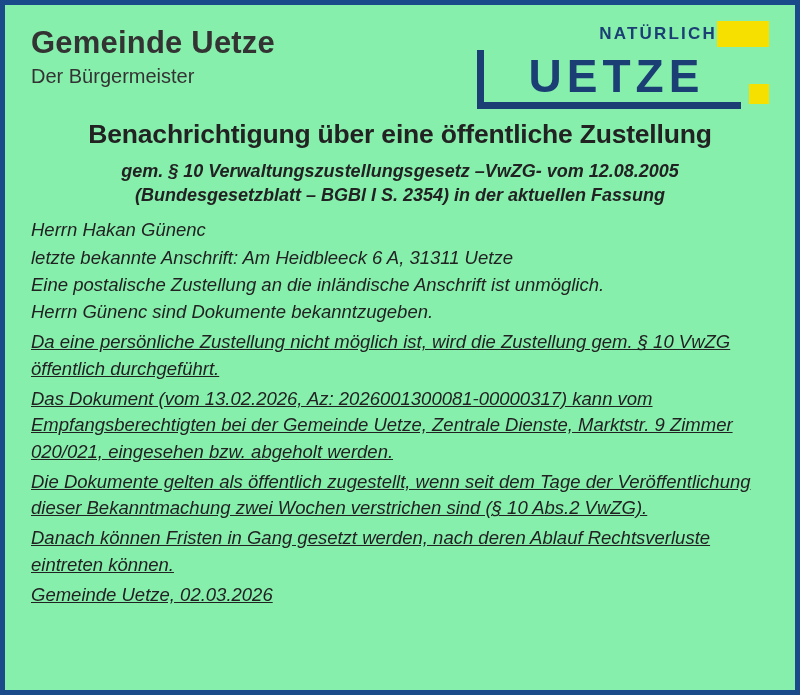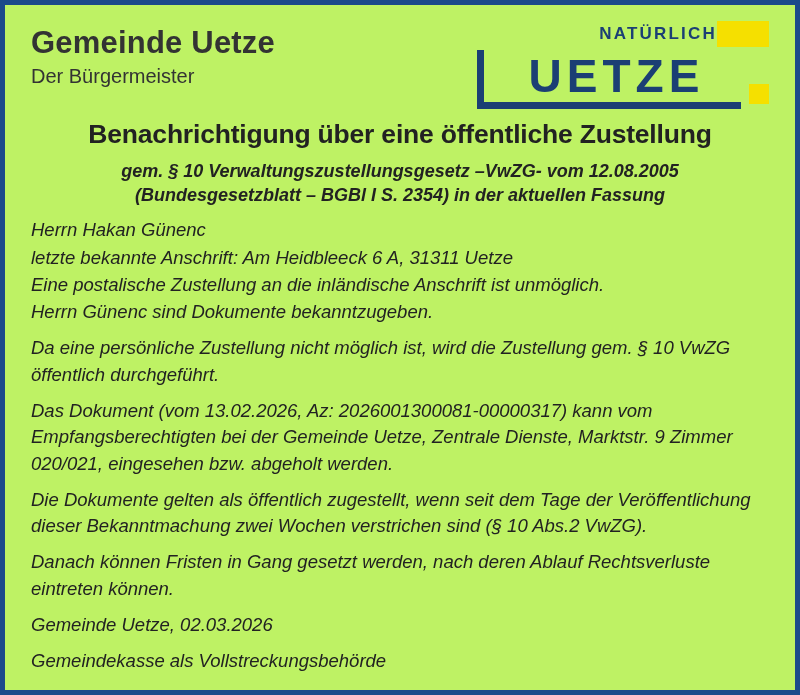--- a/index.html
+++ b/index.html
@@ -13,21 +13,21 @@
     font-family: "Liberation Sans", sans-serif;
     overflow: hidden;
   }
   .notice {
     box-sizing: border-box;
     width: 800px;
     height: 695px;
     border: 5px solid #1b4a8a;
     padding: 14px 26px 10px 26px;
     position: relative;
-    background: #bef264;
+    background: #86efac;
   }
   
   .header {
     display: flex;
     align-items: flex-start;
     justify-content: space-between;
   }
   .authority {
     padding-top: 6px;
   }
@@ -126,21 +126,22 @@
     margin-top: 10px;
     font-size: 18.5px;
     font-style: italic;
     color: #222222;
     line-height: 1.42;
   }
   .para {
     margin: 0 0 1px 0;
   }
   .para.spaced {
-    margin-top: 10px;
+    margin-top: 4px;
+    text-decoration: underline;
   }
 </style>
 </head>
 <body>
 
 <div class="notice">
 
   <div class="header">
     <div class="authority">
       <div class="authority-name">Gemeinde Uetze</div>
@@ -166,17 +167,16 @@
   <div class="body-text">
     <p class="para">Herrn Hakan Günenc</p>
     <p class="para">letzte bekannte Anschrift: Am Heidbleeck 6 A, 31311 Uetze</p>
     <p class="para">Eine postalische Zustellung an die inländische Anschrift ist unmöglich.</p>
     <p class="para">Herrn Günenc sind Dokumente bekanntzugeben.</p>
     <p class="para spaced">Da eine persönliche Zustellung nicht möglich ist, wird die Zustellung gem. § 10 VwZG öffentlich durchgeführt.</p>
     <p class="para spaced">Das Dokument (vom 13.02.2026, Az: 2026001300081-00000317) kann vom Empfangsberechtigten bei der Gemeinde Uetze, Zentrale Dienste, Marktstr. 9 Zimmer 020/021, eingesehen bzw. abgeholt werden.</p>
     <p class="para spaced">Die Dokumente gelten als öffentlich zugestellt, wenn seit dem Tage der Veröffentlichung dieser Bekanntmachung zwei Wochen verstrichen sind (§ 10 Abs.2 VwZG).</p>
     <p class="para spaced">Danach können Fristen in Gang gesetzt werden, nach deren Ablauf Rechtsverluste eintreten können.</p>
     <p class="para spaced">Gemeinde Uetze, 02.03.2026</p>
-    <p class="para spaced">Gemeindekasse als Vollstreckungsbehörde</p>
 
   </div>
 
 </div>
 
 </body></html>

